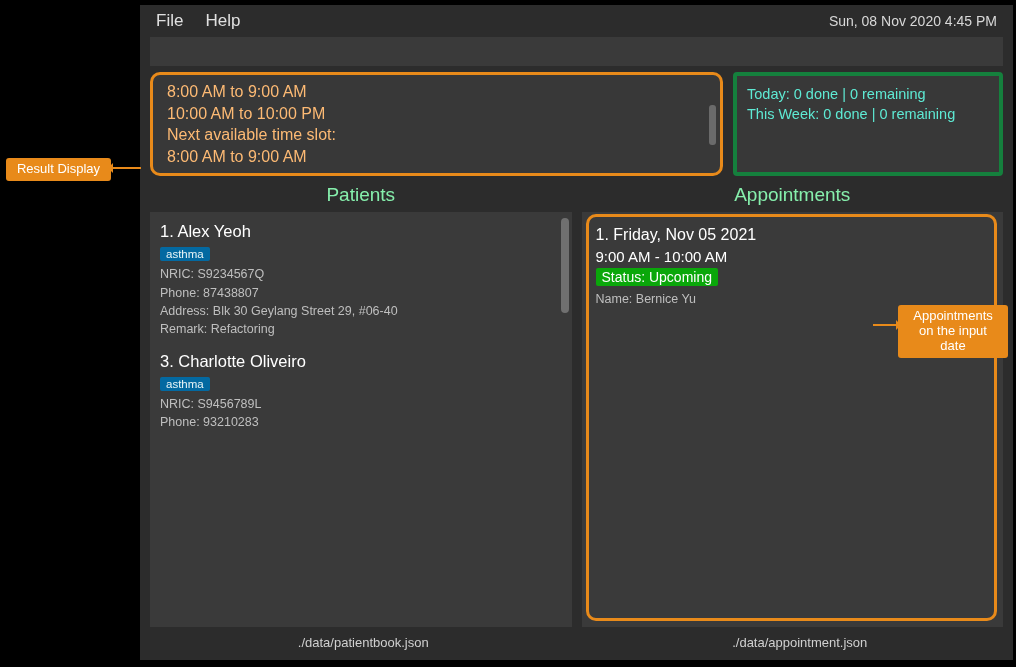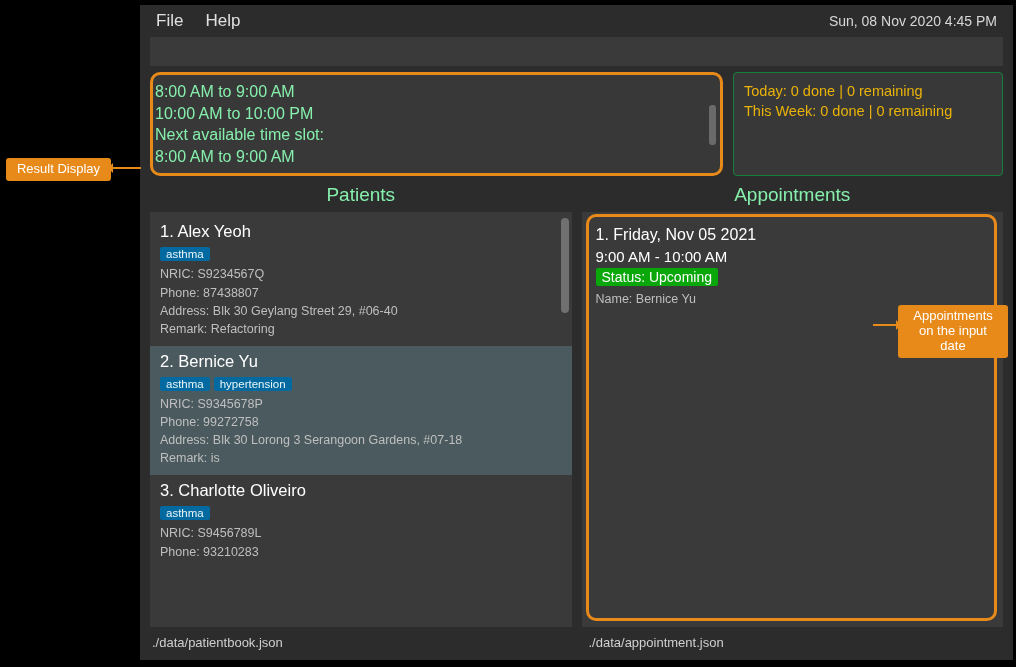--- a/index.html
+++ b/index.html
@@ -49,43 +49,43 @@
   .top-row {
     display: flex;
     gap: 10px;
     padding: 0 10px 6px 10px;
   }
   .result-box {
     flex: 1;
     background: #383838;
     border: 3px solid #e88a1a;
     border-radius: 10px;
-    padding: 6px 2px;
-    color: #86efac;
+    padding: 6px 14px;
+    color: #fdba74;
     font-size: 16px;
     line-height: 1.35;
     position: relative;
     min-height: 100px;
   }
   .result-box .scroll-ind {
     position: absolute;
     right: 4px;
     top: 30px;
     width: 7px;
     height: 40px;
     background: #6a6a6a;
     border-radius: 3px;
   }
   .stats-box {
     width: 270px;
     background: #383838;
-    border: 1px solid #15803d;
+    border: 4px solid #15803d;
     border-radius: 4px;
     padding: 8px 10px;
-    color: #eab308;
+    color: #5eead4;
     font-size: 14.5px;
     line-height: 1.4;
   }
   
   .cols-head {
     display: flex;
     gap: 10px;
     padding: 0 10px;
   }
   .col-head {
@@ -182,20 +182,21 @@
     font-size: 14px;
     padding: 1px 6px;
     border-radius: 2px;
     margin-bottom: 4px;
   }
   
   .footer-row {
     display: flex;
     gap: 10px;
     padding: 4px 0 6px 10px;
+    text-align: center;
   }
   .footer-cell {
     flex: 1;
     font-size: 13px;
     color: #d0d0d0;
     padding: 4px 2px;
   }
   
   .callout {
     position: absolute;
@@ -279,30 +280,20 @@
           <div class="patient-item">
             <div class="title-line">1.  Alex Yeoh</div>
             <div class="tags"><span class="tag">asthma</span></div>
             <div class="meta">
               <div>NRIC: S9234567Q</div>
               <div>Phone: 87438807</div>
               <div>Address: Blk 30 Geylang Street 29, #06-40</div>
               <div>Remark: Refactoring</div>
             </div>
           </div>
-          <div class="patient-item selected">
-            <div class="title-line">2.  Bernice Yu</div>
-            <div class="tags"><span class="tag">asthma</span><span class="tag">hypertension</span></div>
-            <div class="meta">
-              <div>NRIC: S9345678P</div>
-              <div>Phone: 99272758</div>
-              <div>Address: Blk 30 Lorong 3 Serangoon Gardens, #07-18</div>
-              <div>Remark: is</div>
-            </div>
-          </div>
           <div class="patient-item">
             <div class="title-line">3.  Charlotte Oliveiro</div>
             <div class="tags"><span class="tag">asthma</span></div>
             <div class="meta">
               <div>NRIC: S9456789L</div>
               <div>Phone: 93210283</div>
             </div>
           </div>
         </div>
       <div class="patients-scroll"></div>

